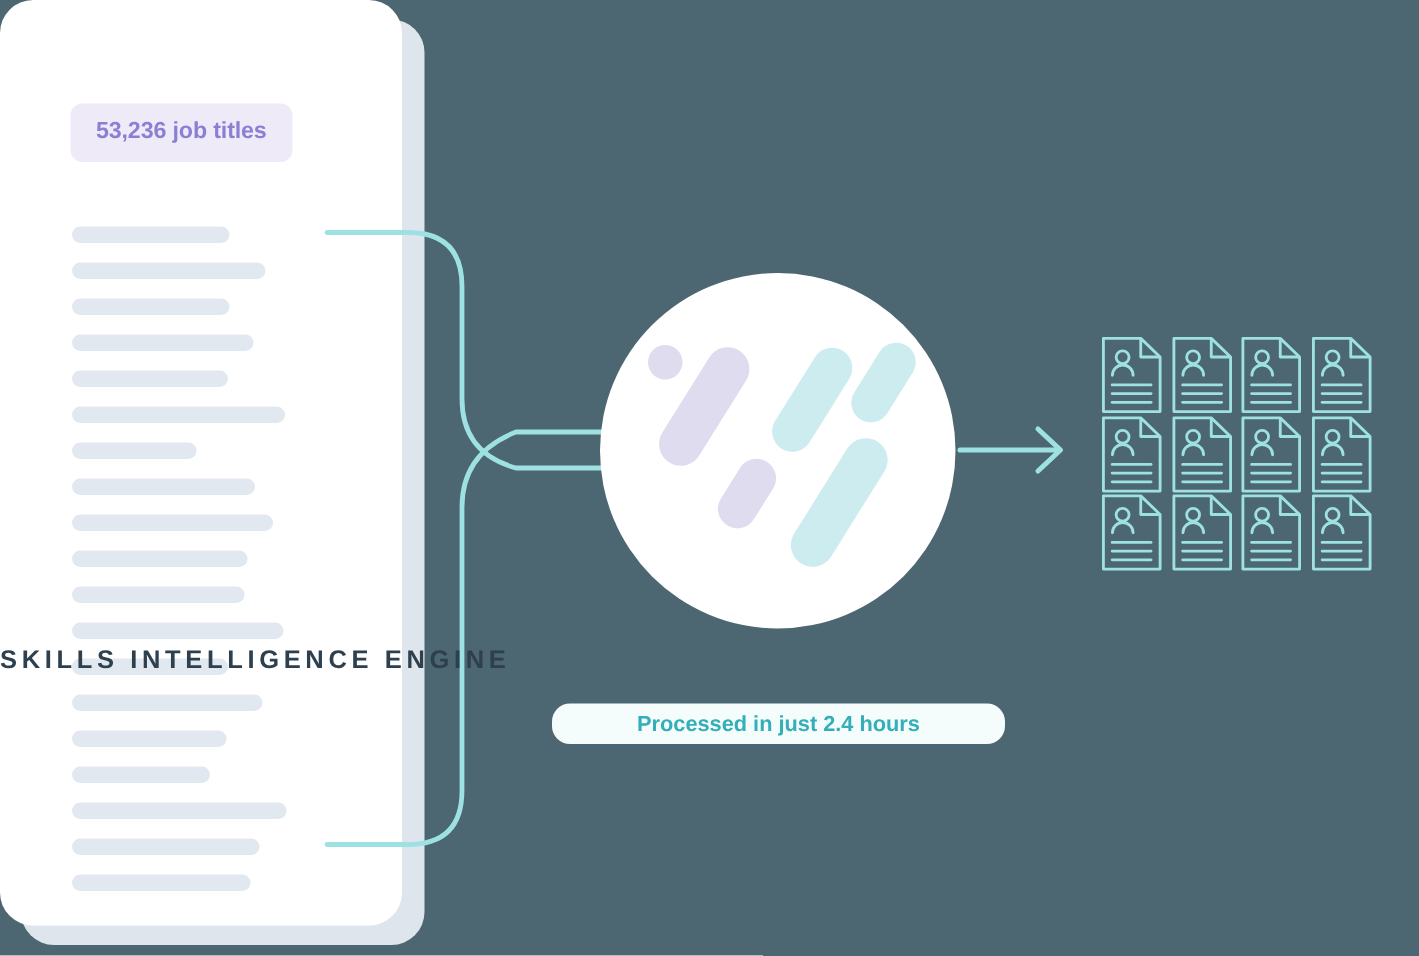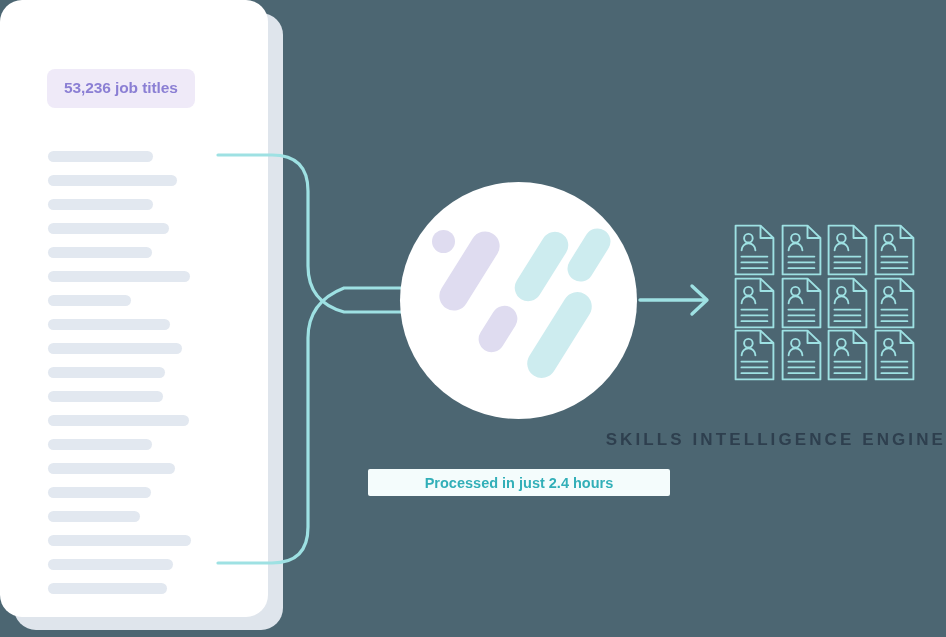--- a/index.html
+++ b/index.html
@@ -99,34 +99,34 @@
     border-radius: 999px;
     transform-origin: 50% 50%;
   }
 
   
   .engine-title {
     position: absolute;
     left: 0;
     top: 430px;
     width: 946px;
-    text-align: right;
+    text-align: left;
     color: #2E3F4E;
     font-size: 17px;
     font-weight: bold;
     letter-spacing: 3.1px;
   }
   .badge-time {
     position: absolute;
     left: 368px;
     top: 469px;
     width: 302px;
     height: 27px;
     background: #F4FCFC;
-    border-radius: 2px;
+    border-radius: 12px;
     color: #32AFB8;
     font-size: 14.5px;
     font-weight: bold;
     display: flex;
     align-items: center;
     justify-content: center;
   }
 
   
   .badge-right {

